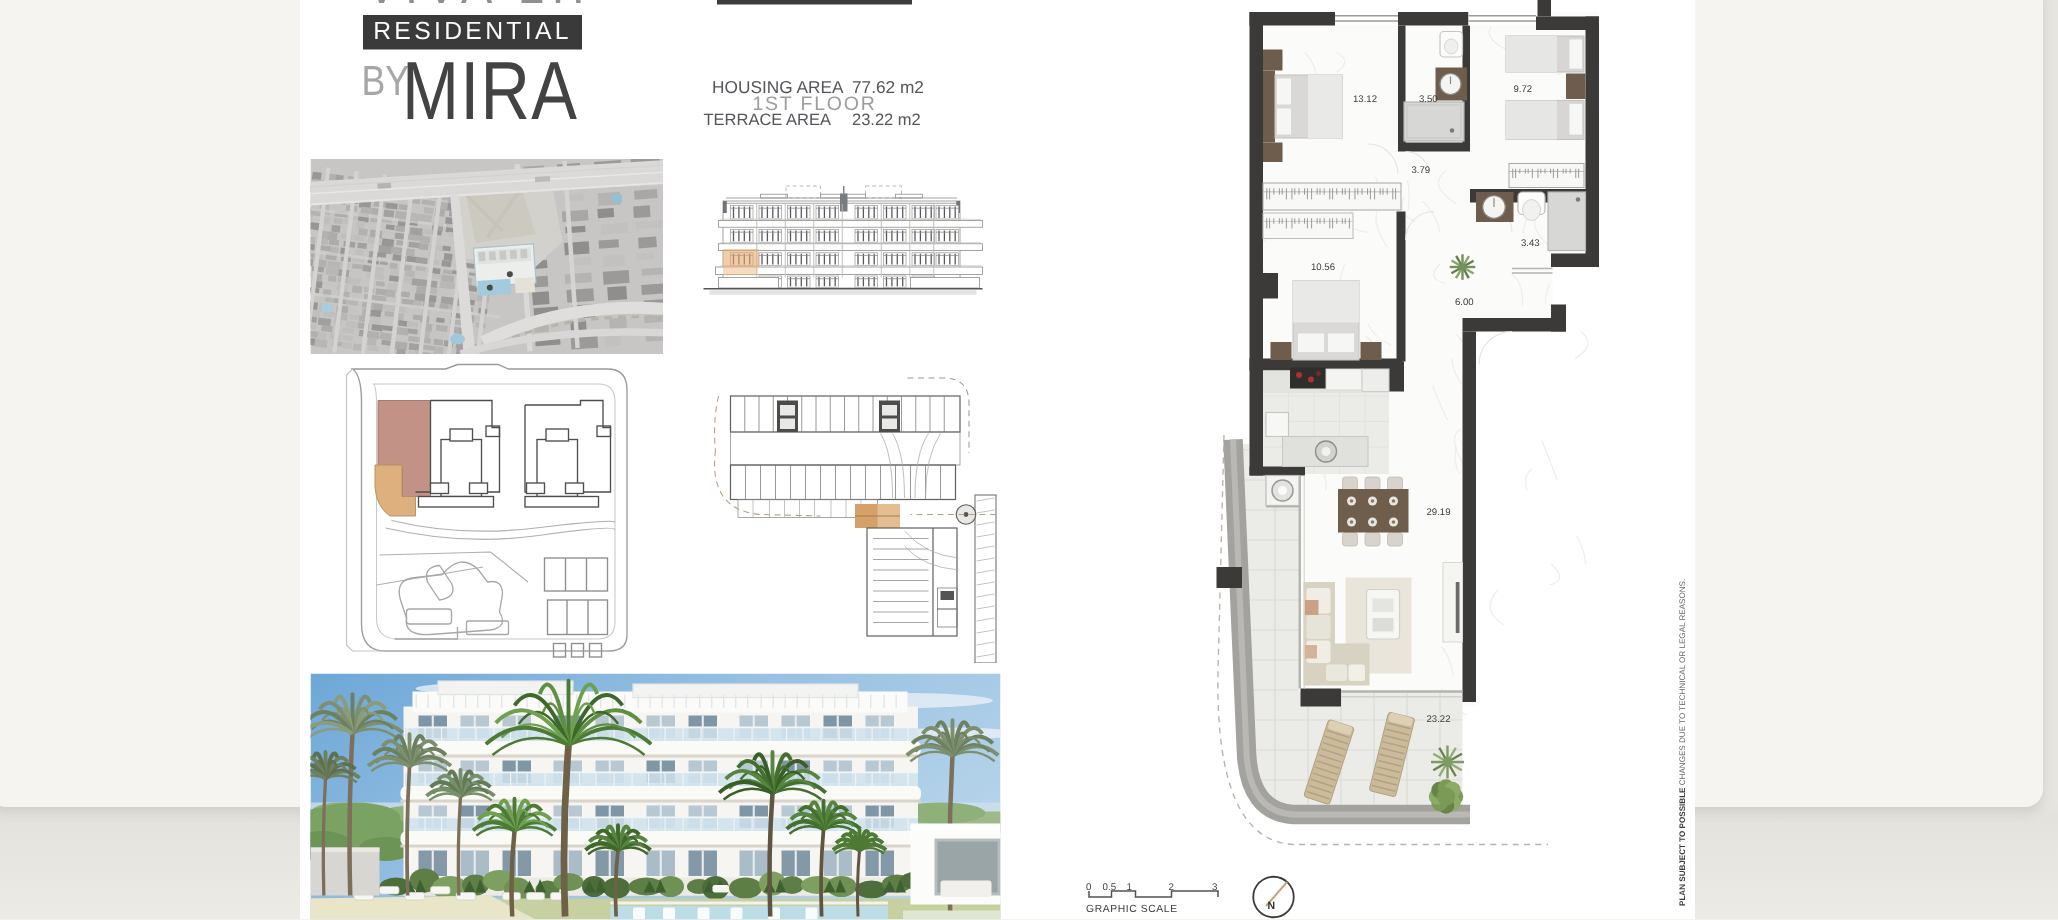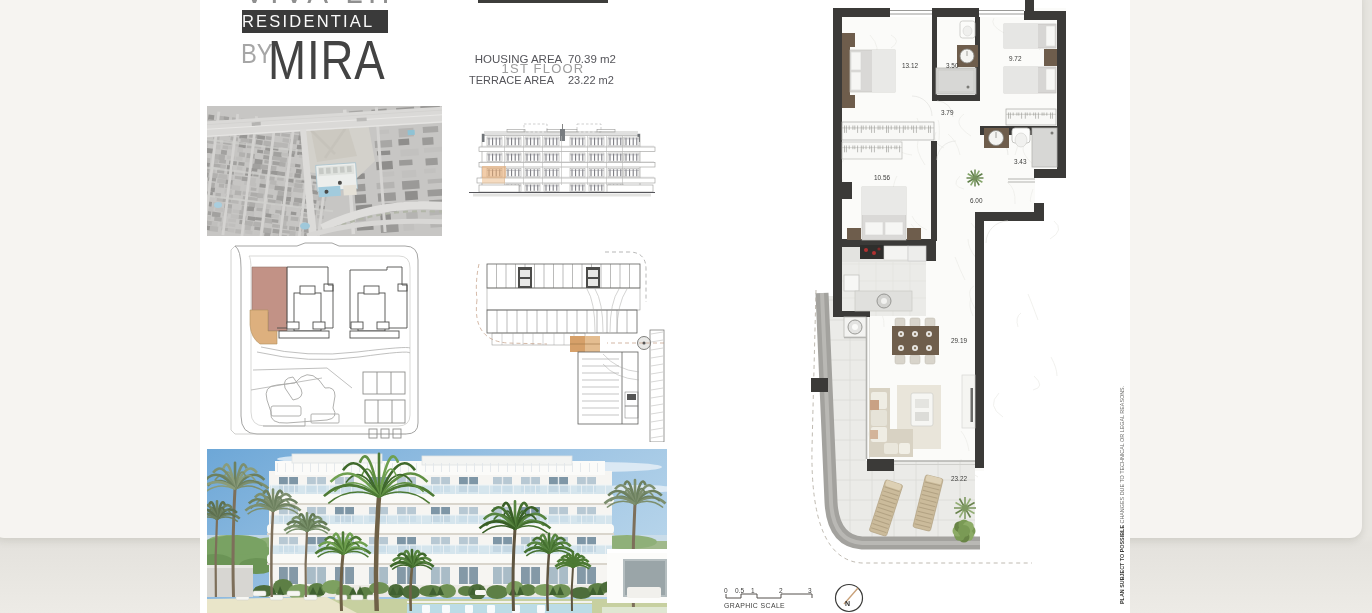--- a/index.html
+++ b/index.html
@@ -4,25 +4,25 @@
 body{width:1372px;height:613px;overflow:hidden;font-family:"Liberation Sans",sans-serif;background:#e9e7e2;}
 .page{position:relative;width:1372px;height:613px;background:linear-gradient(#e7e5e0 535px,#e4e2dd 545px,#edebe6 613px);}
 .abs{position:absolute;}
 </style></head><body>
 <div class="page">
     <div class="abs" style="left:-8px;top:-12px;width:1370px;height:550px;background:#f6f4f1;border-radius:12px;box-shadow:0 3px 7px rgba(90,85,75,0.16);"></div>
     <div class="abs" style="left:200px;top:0;width:930px;height:613px;background:#ffffff;"></div>
     <div class="abs" style="left:242px;top:0;width:148px;height:9px;overflow:hidden;">
       <div style="position:absolute;left:2px;top:-28px;font-size:34px;letter-spacing:5.5px;color:#8f8f8f;white-space:nowrap;transform:scaleX(0.92);transform-origin:0 0;">VIVA LIFE</div>
     </div>
-    <div class="abs" style="left:242px;top:10px;width:146px;height:23px;background:#3a3a3a;color:#fafafa;font-size:16.5px;line-height:23px;letter-spacing:2.2px;font-weight:400;">RESIDENTIAL</div>
+    <div class="abs" style="left:242px;top:10px;width:146px;height:23px;background:#3a3a3a;color:#fafafa;text-align:center;font-size:16.5px;line-height:23px;letter-spacing:2.2px;font-weight:400;">RESIDENTIAL</div>
     <div class="abs" style="left:241px;top:28px;width:150px;height:50px;white-space:nowrap;"><span style="font-size:28px;color:#a6a6a6;letter-spacing:0;vertical-align:16px;display:inline-block;transform:scaleX(0.85);transform-origin:0 50%;">BY</span><span style="font-size:55px;color:#434343;letter-spacing:1px;display:inline-block;transform:scaleX(0.83) translateX(-12px);transform-origin:0 50%;">MIRA</span></div>
     <div class="abs" style="left:478px;top:0;width:130px;height:3px;background:#3d3d3b;"></div>
     <div class="abs" style="left:478px;top:21px;width:130px;text-align:center;font-size:13px;letter-spacing:1.2px;color:#9d9d9d;margin-top:40px;">1ST FLOOR</div>
-    <div class="abs" style="left:469px;top:53px;font-size:11.5px;color:#55555a;"><span style="display:inline-block;width:99px;text-align:center;">HOUSING AREA</span><span>70.39 m2</span></div>
+    <div class="abs" style="left:469px;top:53px;font-size:11.5px;color:#55555a;"><span style="display:inline-block;width:99px;text-align:center;">HOUSING AREA</span><span>77.62 m2</span></div>
     <div class="abs" style="left:469px;top:74px;font-size:11px;color:#55555a;"><span style="display:inline-block;width:99px;">TERRACE AREA</span><span>23.22 m2</span></div>
     <div class="abs" style="left:207px;top:106px;"><svg width="235" height="130" viewBox="0 0 235 130">
         <rect width="235" height="130" fill="#c7c6c4"></rect>
         <g transform="rotate(7 60 70)">
           <rect x="-15.0" y="16.0" width="7.6" height="3.1" fill="#a2a19f"></rect>
           <rect x="-12.4" y="20.8" width="5.6" height="3.3" fill="#c6c5c3"></rect>
           <rect x="-15.6" y="25.6" width="5.3" height="4.1" fill="#adacaa"></rect>
           <rect x="-15.2" y="30.4" width="5.9" height="4.5" fill="#989795"></rect>
           <rect x="-14.2" y="35.2" width="7.6" height="4.4" fill="#b8b7b5"></rect>
           <rect x="-12.8" y="40.0" width="6.1" height="5.2" fill="#b2b1af"></rect>

